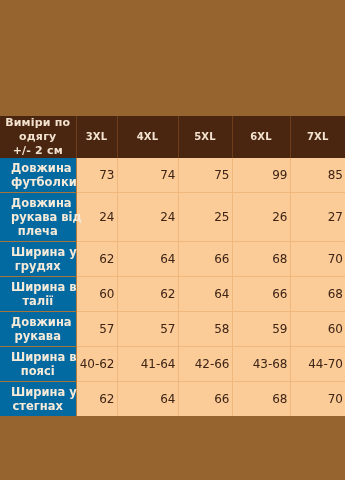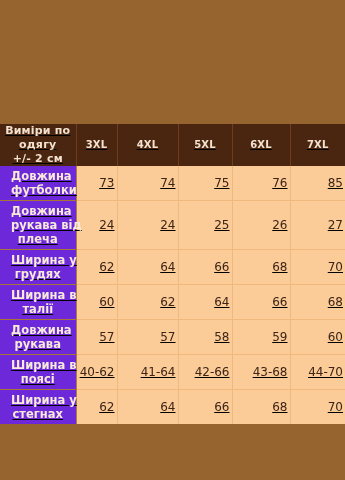--- a/index.html
+++ b/index.html
@@ -15,25 +15,24 @@
   }
   #page {
     position: relative;
     width: 345px;
     height: 480px;
     background: #96652f;
   }
   #size-table {
     position: absolute;
     left: 0;
-    top: 124px;
+    top: 116px;
     width: 345px;
     border-collapse: collapse;
     table-layout: fixed;
-    text-decoration: underline;
   }
   #size-table col.c-label { width: 76px; }
   #size-table col.c-3xl  { width: 41px; }
   #size-table col.c-4xl  { width: 61px; }
   #size-table col.c-5xl  { width: 54px; }
   #size-table col.c-6xl  { width: 58px; }
   #size-table col.c-7xl  { width: 55px; }
 
   #size-table thead th {
     background: #4a2611;
@@ -49,21 +48,21 @@
     line-height: 1.28;
   }
   #size-table thead th:last-child { border-right: none; }
   #size-table thead th.head-label {
     padding: 0 3px;
     font-size: 11px;
   }
   .head-label-line { display: block; white-space: nowrap; }
 
   #size-table tbody th.row-label {
-    background: #6d28d9;
+    background: #0369a1;
     color: #f6ead9;
     font-size: 11.5px;
     font-weight: bold;
     text-align: center;
     padding: 3px 11px;
     vertical-align: middle;
     border-bottom: 1px solid #a9743a;
     border-right: 1px solid #b07c42;
     line-height: 1.22;
   }
@@ -116,21 +115,21 @@
     </thead>
     <tbody>
       <tr class="r-short">
         <th class="row-label">
           <span class="head-label-line">Довжина</span>
           <span class="head-label-line">футболки</span>
         </th>
         <td>73</td>
         <td>74</td>
         <td>75</td>
-        <td>76</td>
+        <td>99</td>
         <td>85</td>
       </tr>
       <tr class="r-tall">
         <th class="row-label">
           <span class="head-label-line">Довжина</span>
           <span class="head-label-line">рукава від</span>
           <span class="head-label-line">плеча</span>
         </th>
         <td>24</td>
         <td>24</td>

